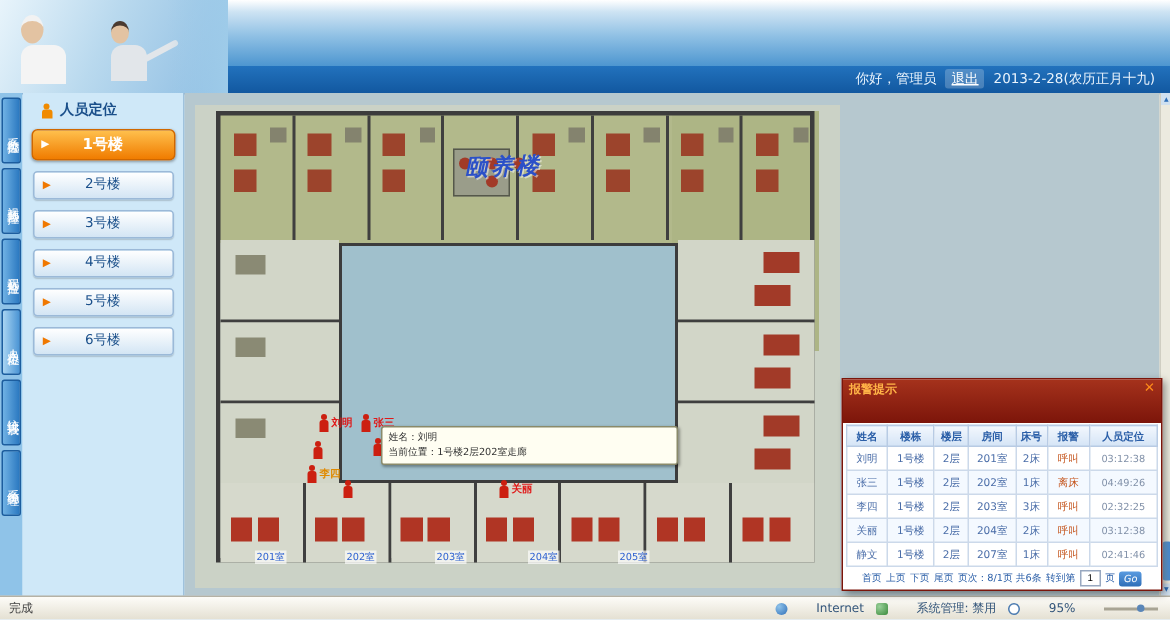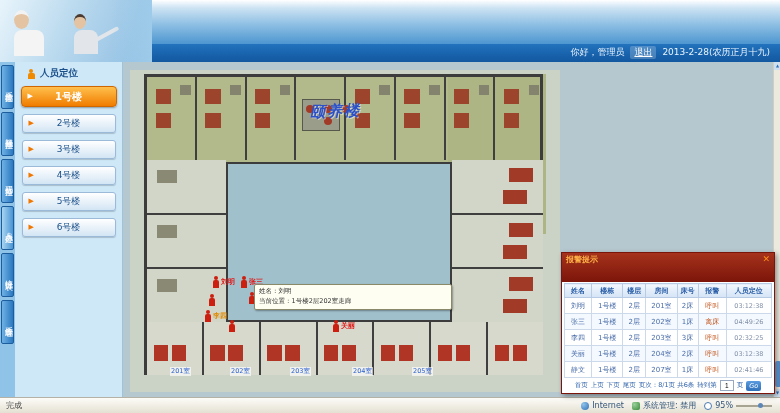--- a/index.html
+++ b/index.html
@@ -140,21 +140,21 @@
   
   .statusbar{position:absolute;left:0;top:397px;width:780px;height:16px;
     background:linear-gradient(180deg,#fdfcf8,#e4e0d2);border-top:1px solid #b5b2a5;box-sizing:border-box;}
   .status-left{position:absolute;left:6px;top:2px;font-size:8px;color:#444;}
   .status-right{position:absolute;right:8px;top:2px;display:flex;align-items:center;gap:8px;
     font-size:8px;color:#33557a;}
   .sico{width:8px;height:8px;border-radius:50%;flex:0 0 8px;}
   .sico.globe{background:radial-gradient(circle at 30% 30%,#8fc3ea,#2f6fb8);}
   .sico.shield{background:radial-gradient(circle at 30% 30%,#9ad09a,#3a8a3a);border-radius:2px;}
   .sico.mag{background:#fff;border:1.5px solid #4a7ab0;box-sizing:border-box;}
-  .sgroup{display:flex;align-items:center;gap:3px;}
+  .sgroup{display:flex;align-items:center;gap:19px;}
   .zslider{width:36px;height:2px;background:#a8a494;position:relative;}
   .zslider::after{content:"";position:absolute;left:60%;top:-2px;width:5px;height:5px;
     border-radius:50%;background:#5a86b8;}
 </style>
 </head>
 <body>
 
 <div class="stage">
 
   <div class="banner"></div>

